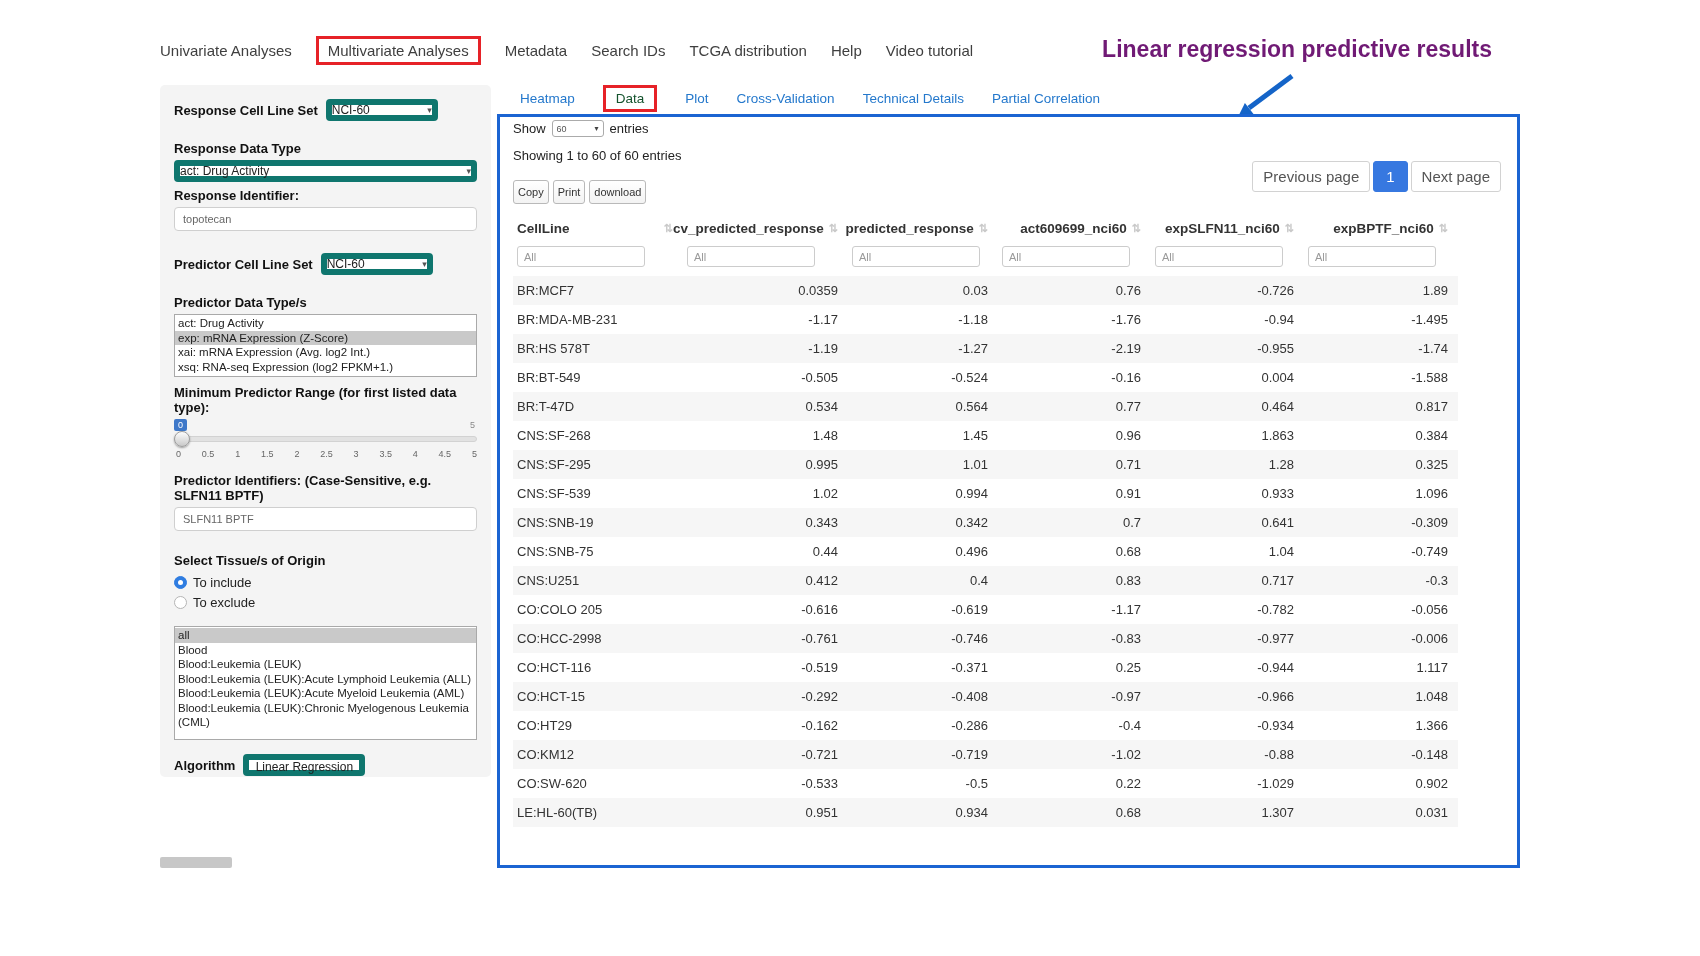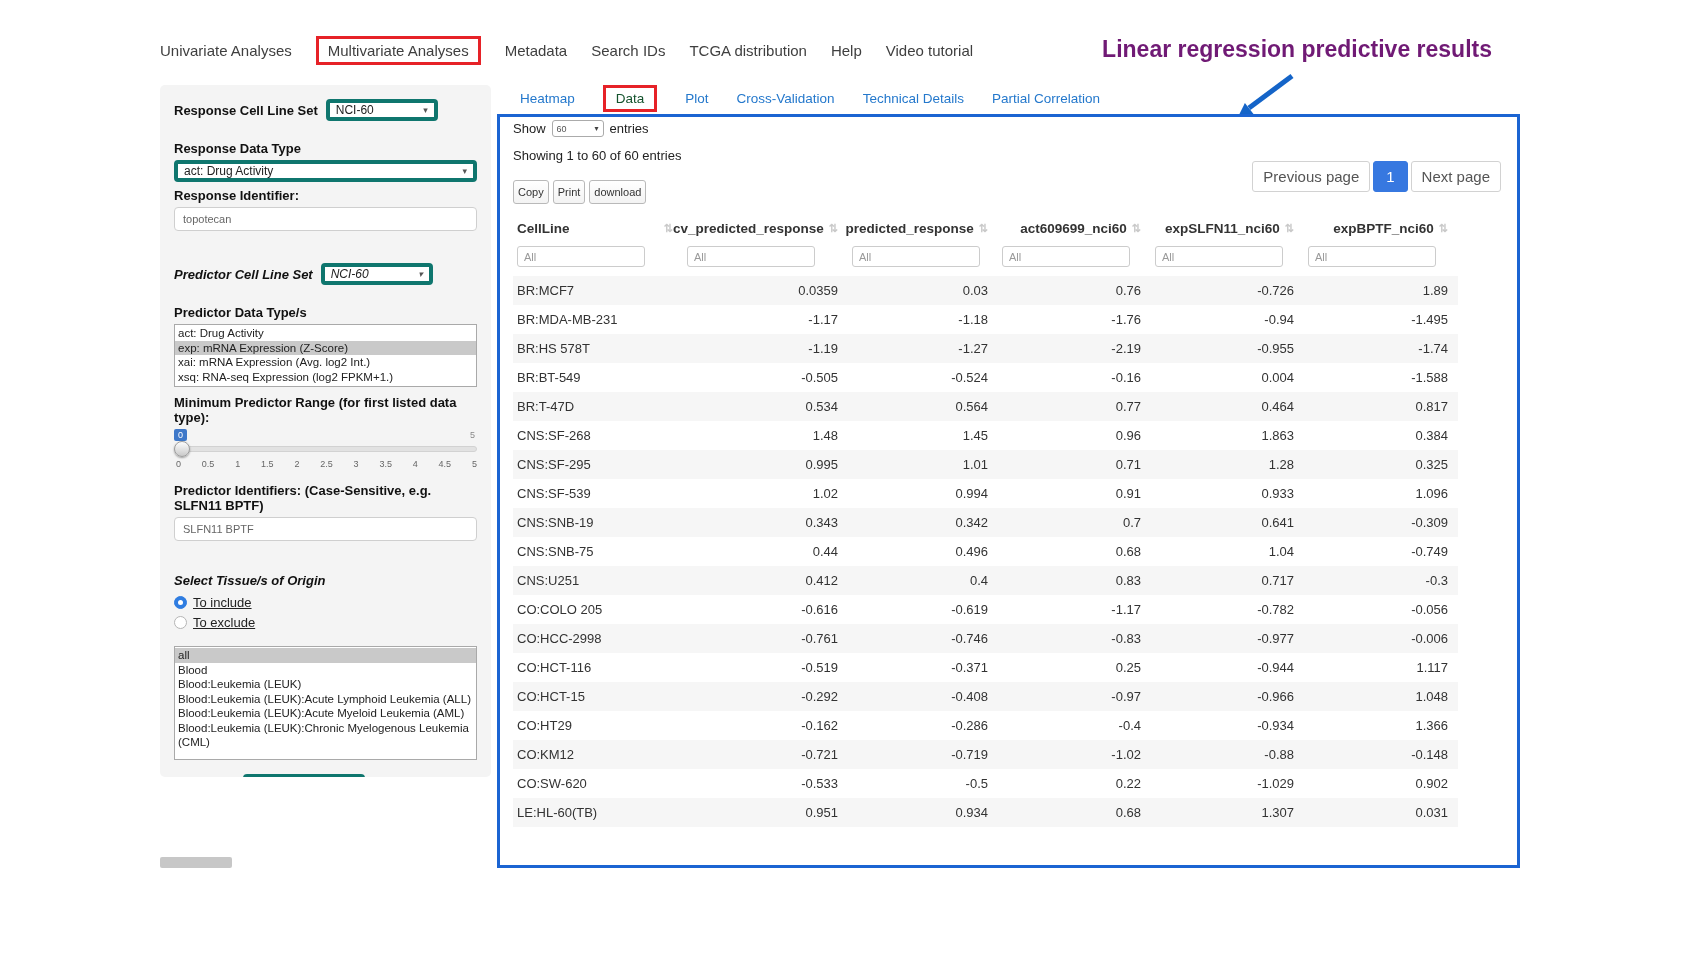--- a/index.html
+++ b/index.html
@@ -18,23 +18,23 @@
   
   .annotation-title { position:absolute; top:36px; right:208px;
     font-size:23px; font-weight:bold; color:#701a75; white-space:nowrap; }
   .annotation-arrow { position:absolute; left:1230px; top:70px; }
 
   
   .sidebar { position:absolute; left:160px; top:85px; width:331px; height:692px;
     background:#f4f4f4; border-radius:5px; padding:14px; font-size:13px; overflow:hidden; }
   .lbl { font-weight:bold; font-size:13px; color:#111; display:block; }
   .inline-row { display:flex; align-items:center; gap:8px; }
-  .select { background:#fff; border:4px solid #0f766e; border-radius:4px; height:22px;
+  .select { background:#fff; border:6px solid #0f766e; border-radius:4px; height:22px;
     display:inline-flex; align-items:center; justify-content:space-between;
-    padding:0 6px; font-size:12px; color:#222; cursor:pointer; }
+    padding:0 0; font-size:12px; color:#222; cursor:pointer; }
   .select .chev { color:#555; font-size:9px; margin-left:6px; }
   .sel-sm { width:112px; }
   .sel-full { width:100%; display:flex; }
   .sel-alg { width:122px;flex-direction:column; }
   .text-input { width:100%; height:24px; background:#fff; border:1px solid #cfcfcf;
     border-radius:4px; font-size:11px; color:#666; padding:0 8px; font-family:"Liberation Sans", sans-serif; }
   .listbox { background:#fff; border:1px solid #a9a9a9; margin-top:4px;
     font-size:11.5px; color:#222; padding:1px 0; overflow:hidden; }
   .listbox .opt { padding:0 3px; line-height:14.5px; cursor:pointer; }
   .listbox .opt.selected { background:#c9c9c9; }
@@ -46,27 +46,27 @@
     font-size:9px; padding:1px 4px; border-radius:2px; }
   .slider-max-label { position:absolute; right:2px; top:1px; font-size:9px; color:#888; }
   .slider-track { position:absolute; left:0; right:0; top:17px; height:6px;
     background:#e2e2e2; border:1px solid #d2d2d2; border-radius:4px; cursor:pointer; }
   .slider-handle { position:absolute; left:0; top:12px; width:16px; height:16px;
     border-radius:50%; background:linear-gradient(#fdfdfd,#c9c9c9);
     border:1px solid #9d9d9d; box-shadow:0 1px 2px rgba(0,0,0,.35); cursor:grab; }
   .slider-ticks { position:absolute; left:2px; right:0; top:30px; display:flex;
     justify-content:space-between; font-size:9px; color:#666; }
 
-  .radio-row { display:flex; align-items:center; gap:6px; height:20px; cursor:pointer; font-size:13px; color:#222;text-decoration:underline; }
+  .radio-row { display:flex; align-items:center; gap:6px; height:20px; cursor:pointer; font-size:13px; color:#222; }
   .radio { width:13px; height:13px; border-radius:50%; border:1px solid #b5b5b5;
     background:#fff; display:inline-flex; align-items:center; justify-content:center; }
   .radio.checked { background:#2f7de1; border-color:#2f7de1; }
   .radio.checked::after { content:""; width:5px; height:5px; background:#fff; border-radius:50%; }
 
-  .mt4{margin-top:4px;} .mt6{margin-top:6px;} .mt14{margin-top:14px;} .mt16{margin-top:20px;} .mt22{margin-top:32px;font-style:italic;} .mt8{margin-top:8px;}
+  .mt4{margin-top:4px;} .mt6{margin-top:6px;} .mt14{margin-top:14px;} .mt16{margin-top:20px;} .mt22{margin-top:22px;} .mt8{margin-top:8px;}
 
   
   .tabs { position:absolute; left:520px; top:82px; height:32px; display:flex;
     align-items:center; gap:28px; font-size:13.5px; }
   .tab { color:#2478cc; cursor:pointer; white-space:nowrap; }
   .tab.active { color:#14532d; }
   .tab.red-box { padding:3px 10px; }
 
   
   .main-box { position:absolute; left:497px; top:114px; width:1023px; height:754px;

